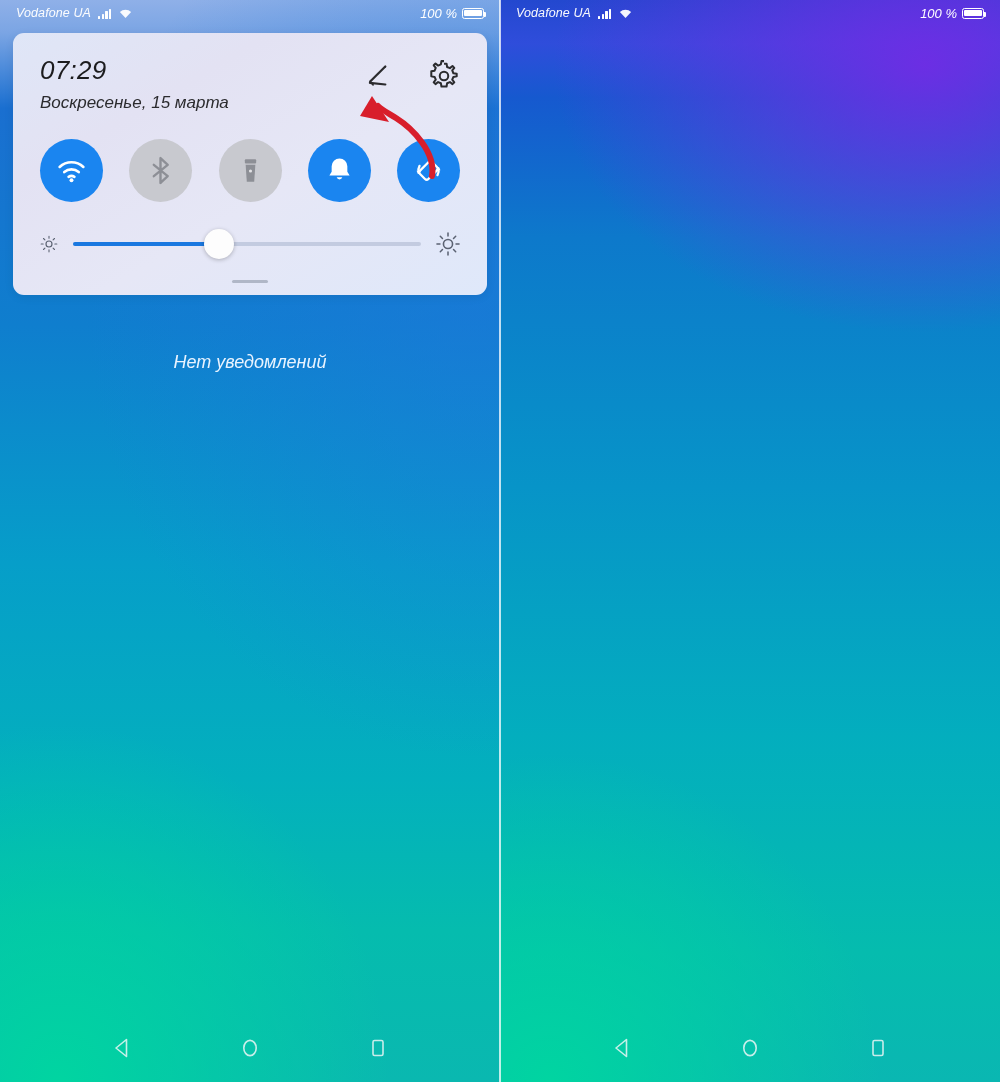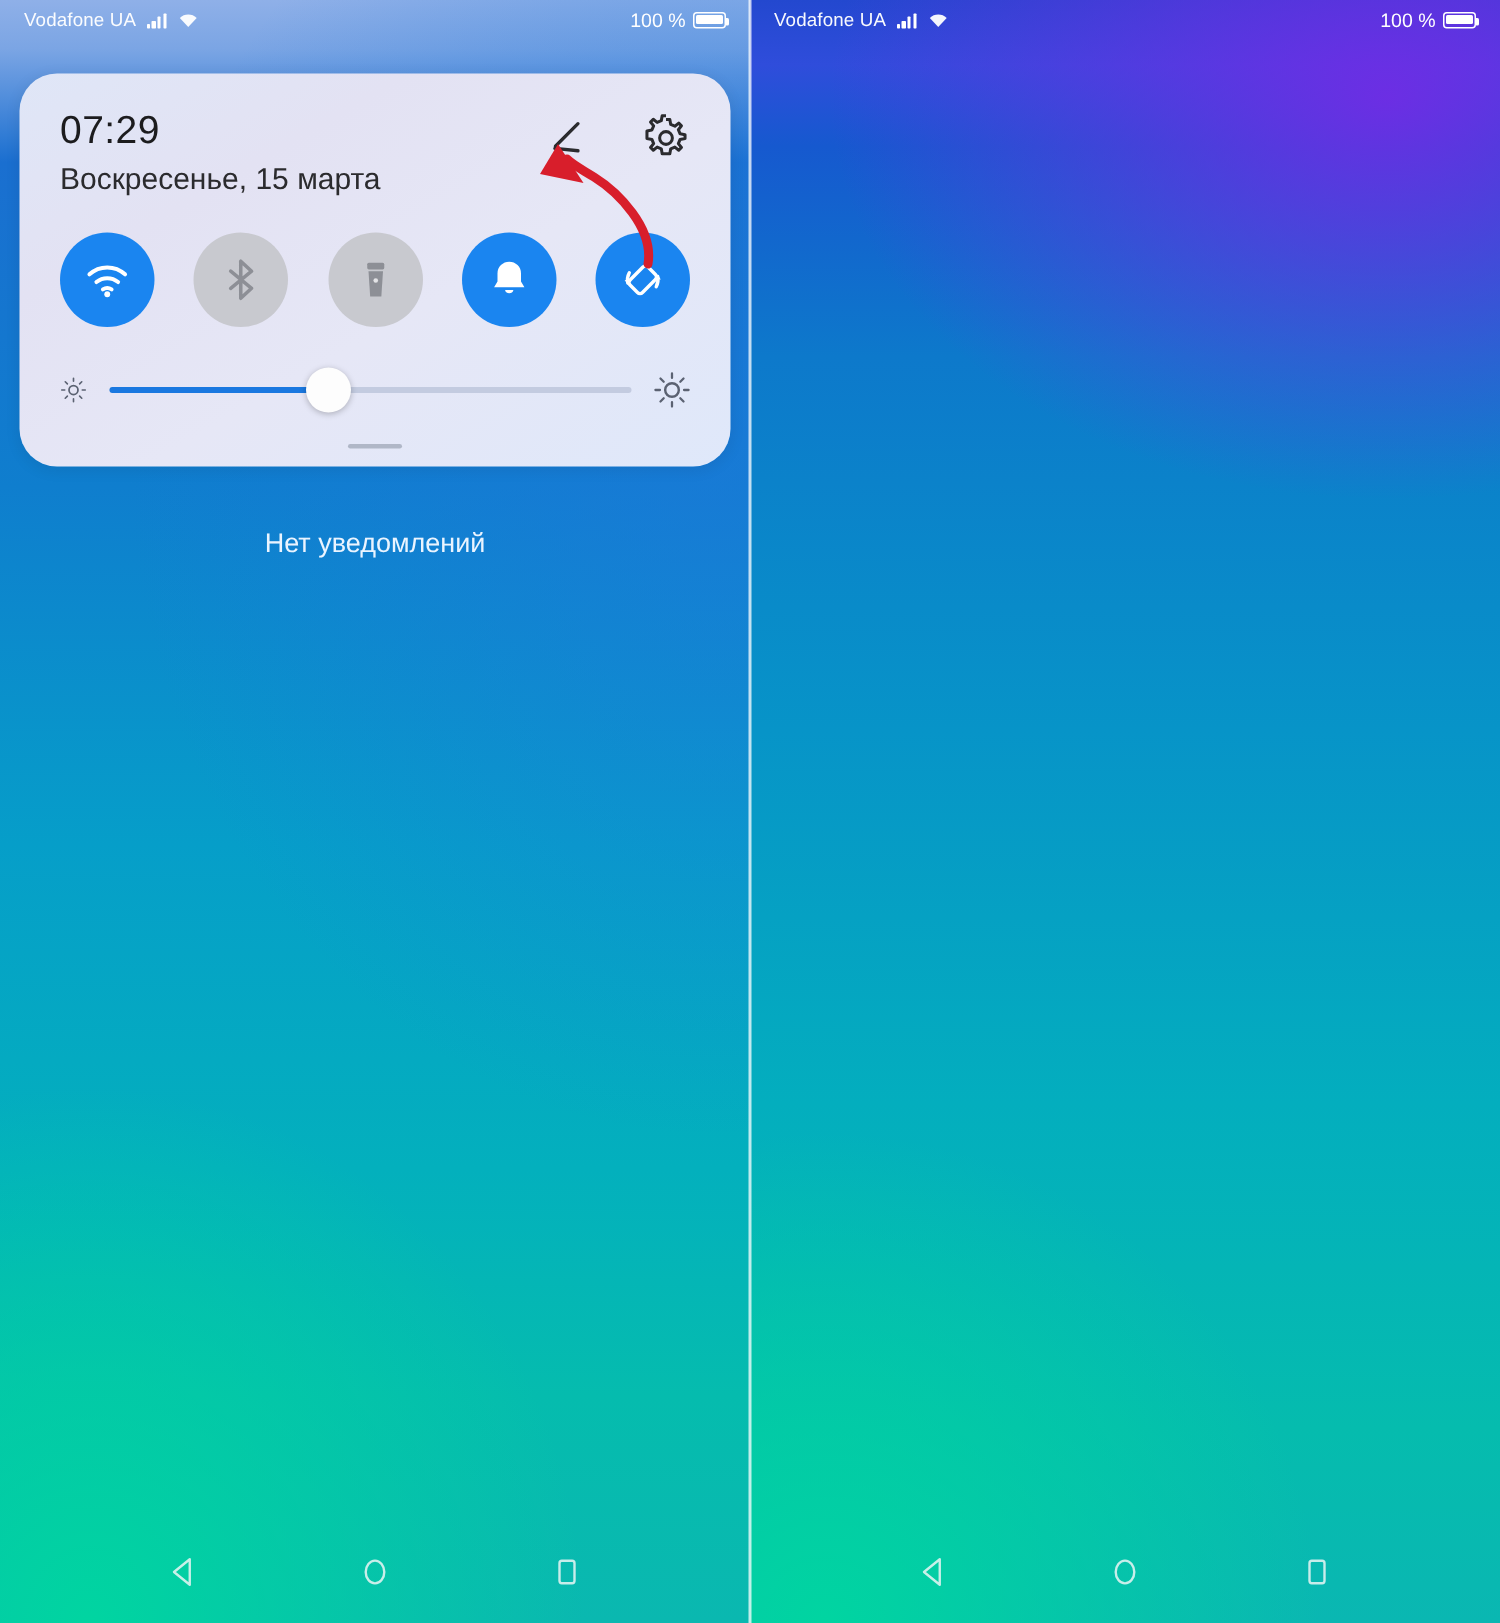--- a/index.html
+++ b/index.html
@@ -2,21 +2,21 @@
 <html><head>
 <meta charset="utf-8">
 <style>
   * { box-sizing: border-box; margin: 0; padding: 0; }
   html, body {
     width: 1000px; height: 1082px;
     font-family: "Liberation Sans", sans-serif;
     overflow: hidden;
     background: #0b7fc4;
   }
-  .screens { position: relative; width: 1000px; height: 1062px; display: flex; }
+  .screens { position: relative; width: 1000px; height: 1062px; display: flex; font-style: italic; }
   .phone { position: relative; width: 500px; height: 1082px; overflow: hidden; }
 
   
   .wallpaper-left {
     position: absolute; inset: 0;
     background:
       radial-gradient(ellipse 120% 60% at 12% 100%, rgba(0,214,160,0.95) 0%, rgba(0,214,160,0) 55%),
       radial-gradient(ellipse 130% 70% at 95% 28%, rgba(30,120,220,0.55) 0%, rgba(30,120,220,0) 60%),
       linear-gradient(180deg,
         #8fb0e8 0%, #7ba5e4 3%,
@@ -49,28 +49,28 @@
   .bars { display: flex; align-items: flex-end; gap: 1.5px; height: 11px; }
   .bars i { width: 2.2px; background: #fff; border-radius: .5px; display: block; }
   .bars i:nth-child(1){height:3px}.bars i:nth-child(2){height:5px}
   .bars i:nth-child(3){height:7.5px}.bars i:nth-child(4){height:10px}
   .batt { width: 22px; height: 11px; border: 1.4px solid #fff; border-radius: 2.5px; position: relative; padding: 1.3px; }
   .batt::after { content:""; position:absolute; right:-3.4px; top:3px; width:2px; height:5px; background:#fff; border-radius:0 1px 1px 0; }
   .batt span { display:block; height:100%; width:100%; background:#fff; border-radius:1px; }
 
   
   .qs-card {
-    position: absolute; left: 13px; top: 49px; width: 474px; height: 262px;
-    border-radius: 25px;
+    position: absolute; left: 13px; top: 33px; width: 474px; height: 262px;
+    border-radius: 11px;
     background: linear-gradient(150deg, #dfe6f7 0%, #e3e2f3 28%, #e6e7f6 58%, #dfe8fa 100%);
     box-shadow: 0 2px 10px rgba(0,0,0,.08);
     z-index: 4;
   }
   .qs-clock { position:absolute; left: 27px; top: 22px; font-size: 26px; color:#1c1c1e; letter-spacing:.3px; }
-  .qs-date  { position:absolute; left: 27px; top: 60px; font-size: 20px; color:#2b2b2e; }
+  .qs-date  { position:absolute; left: 27px; top: 60px; font-size: 17px; color:#2b2b2e; }
   .qs-edit  { position:absolute; right: 90px; top: 26px; width: 34px; height: 34px; cursor:pointer; }
   .qs-gear  { position:absolute; right: 26px; top: 26px; width: 34px; height: 34px; cursor:pointer; }
 
   .qs-toggles { position:absolute; left: 27px; right: 27px; top: 106px; display:flex; justify-content: space-between; }
   .tg { width: 63px; height: 63px; border-radius: 50%; display:flex; align-items:center; justify-content:center; cursor:pointer; }
   .tg.on  { background: #1a85f0; }
   .tg.off { background: #c8c9cf; }
   .tg svg { width: 33px; height: 33px; }
 
   .qs-bright { position:absolute; left:26px; right:26px; top: 198px; display:flex; align-items:center; gap: 14px; }

